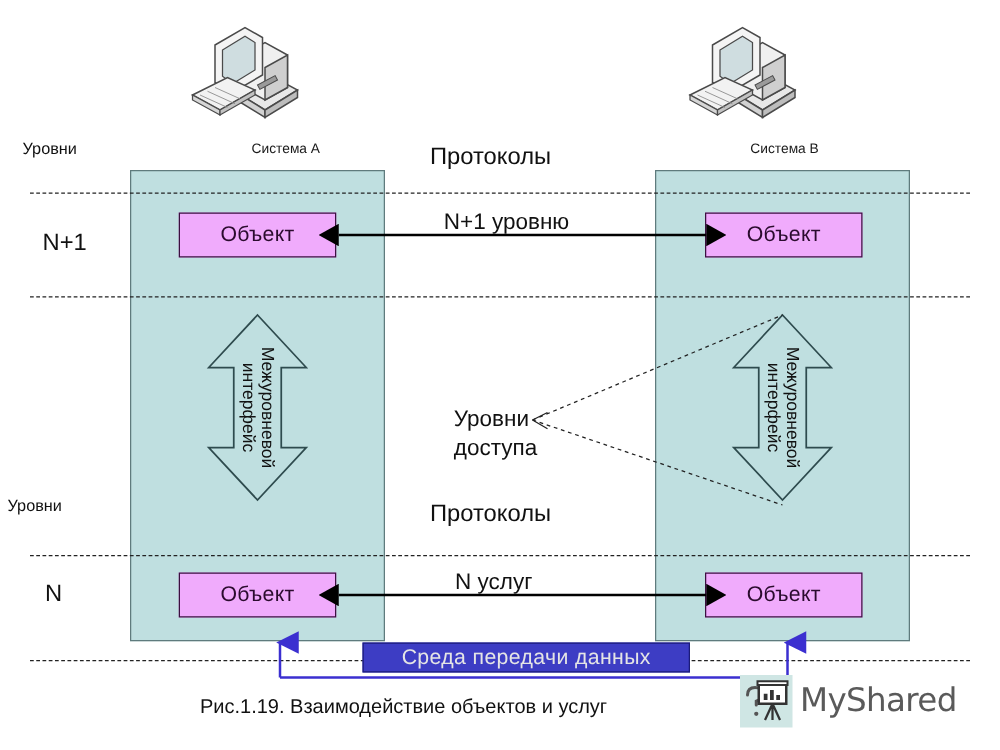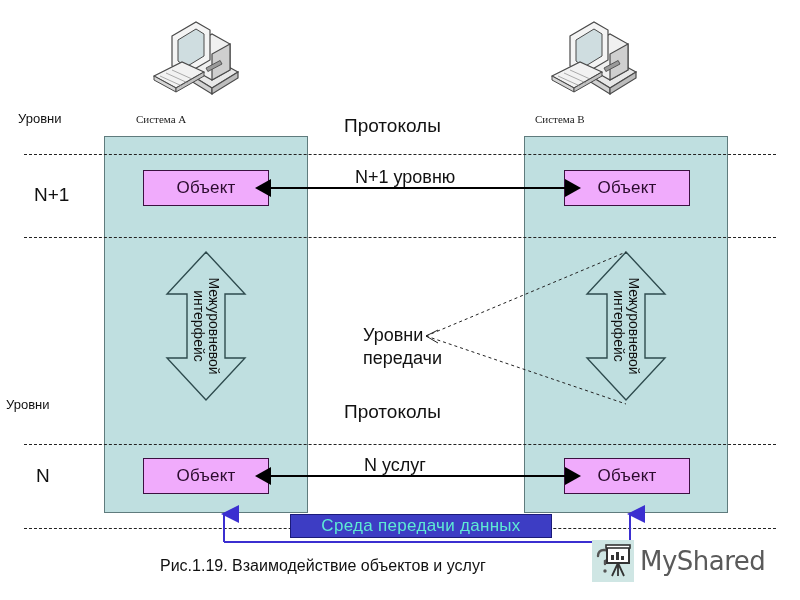--- a/index.html
+++ b/index.html
@@ -49,33 +49,33 @@
   
   .lbl {
     white-space: nowrap;
     line-height: 1;
   }
   .lbl-levels   { font-size: 13px; }
   .lbl-levelnum { font-size: 19px; }
   .lbl-proto    { font-size: 19px; }
   .lbl-arrow    { font-size: 18px; }
   .lbl-points   { font-size: 18px; line-height: 1.25; text-align: left; }
-  .lbl-system   { font-size: 11px; color: #1a1a1a; text-align: left; width: 120px; font-family: Liberation Serif, serif; }
+  .lbl-system   { font-size: 11px; color: #1a1a1a; text-align: right; width: 120px; }
   .lbl-caption  { font-size: 16px; white-space: nowrap; }
 
   
   .media-bar {
     background: #3d3dc4;
     border: 1px solid #1b1b7a;
     box-sizing: border-box;
     display: flex;
     align-items: center;
     justify-content: center;
     font-size: 17px;
-    color: #5eead4;
+    color: #e5e5e5;
     letter-spacing: .3px;
   }
 
   
   .wm-wrap { display: flex; align-items: center; gap: 6px; }
   .wm-icon-bg {
     width: 42px; height: 42px;
     background: #cfe6e4;
     position: relative;
   }
@@ -152,21 +152,21 @@
   <div class="abs lbl lbl-levels" style="left:18px; top:112px;">Уровни</div>
   <div class="abs lbl lbl-levelnum" style="left:34px; top:185px;">N+1</div>
   <div class="abs lbl lbl-levels" style="left:6px; top:398px;">Уровни</div>
   <div class="abs lbl lbl-levelnum" style="left:36px; top:466px;">N</div>
 
   <div class="abs lbl lbl-proto" style="left:344px; top:116px;">Протоколы</div>
   <div class="abs lbl lbl-proto" style="left:344px; top:402px;">Протоколы</div>
 
   <div class="abs lbl-points" style="left:363px; top:324px;">
     <div>Уровни</div>
-    <div>передачи</div>
+    <div>доступа</div>
   </div>
 
   <div class="abs object-box" style="left:143px; top:170px; width:126px; height:36px;">Объект</div>
   <div class="abs object-box" style="left:564px; top:170px; width:126px; height:36px;">Объект</div>
   <div class="abs object-box" style="left:143px; top:458px; width:126px; height:36px;">Объект</div>
   <div class="abs object-box" style="left:564px; top:458px; width:126px; height:36px;">Объект</div>
 
   <div class="abs" style="left:262px; top:178px; width:312px; height:20px;">
     <svg width="312" height="20" viewBox="0 0 312 20">
       <defs>

